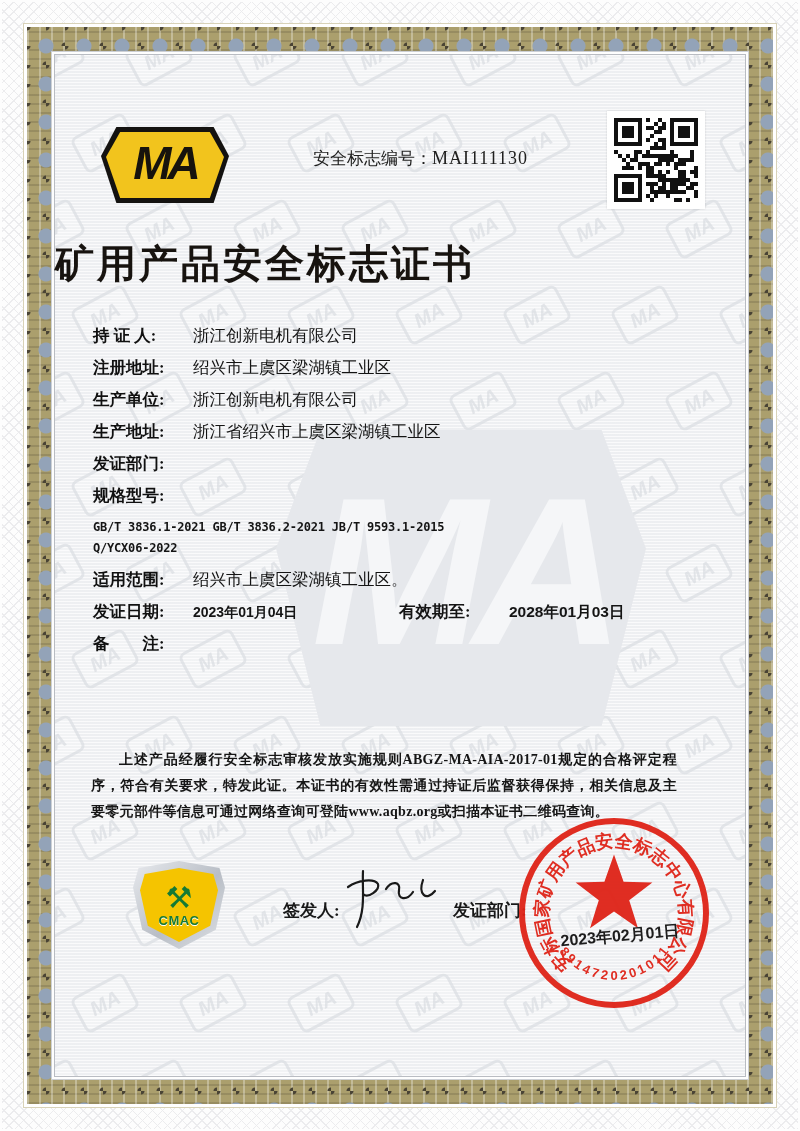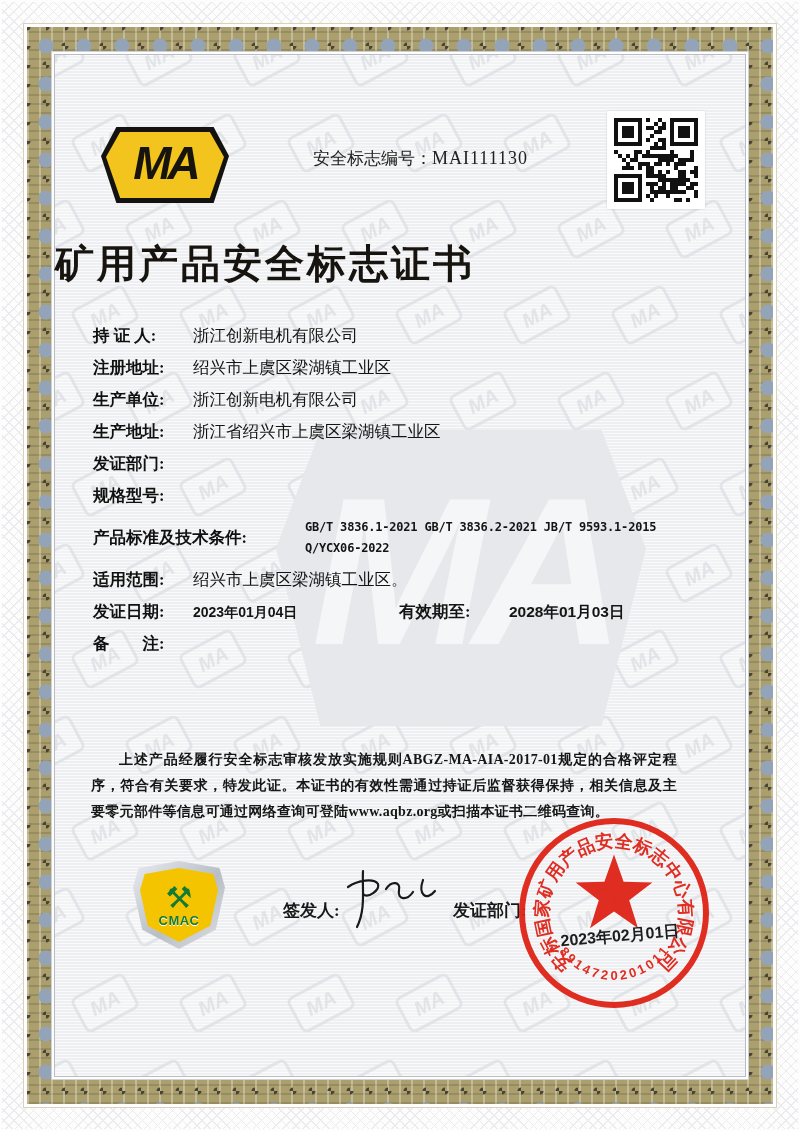--- a/index.html
+++ b/index.html
@@ -370,21 +370,20 @@
             <span class="lab">生产地址: </span>
             <span class="val">浙江省绍兴市上虞区梁湖镇工业区</span>
           </div>
         <div class="row">
             <span class="lab">发证部门: </span>
           </div>
         <div class="row">
             <span class="lab">规格型号: </span>
           </div>
         <div class="row std">
-            <span class="lab">产品标准及技术条件: </span>
             <span class="val">GB/T 3836.1-2021 GB/T 3836.2-2021 JB/T 9593.1-2015 Q/YCX06-2022</span>
           </div>
         <div class="row">
             <span class="lab">适用范围: </span>
             <span class="val">绍兴市上虞区梁湖镇工业区。</span>
           </div>
         <div class="row dates gap">
           <span class="lab">发证日期: </span>
             <span class="val">2023年01月04日</span>
             <span class="lab2">有效期至: </span>

